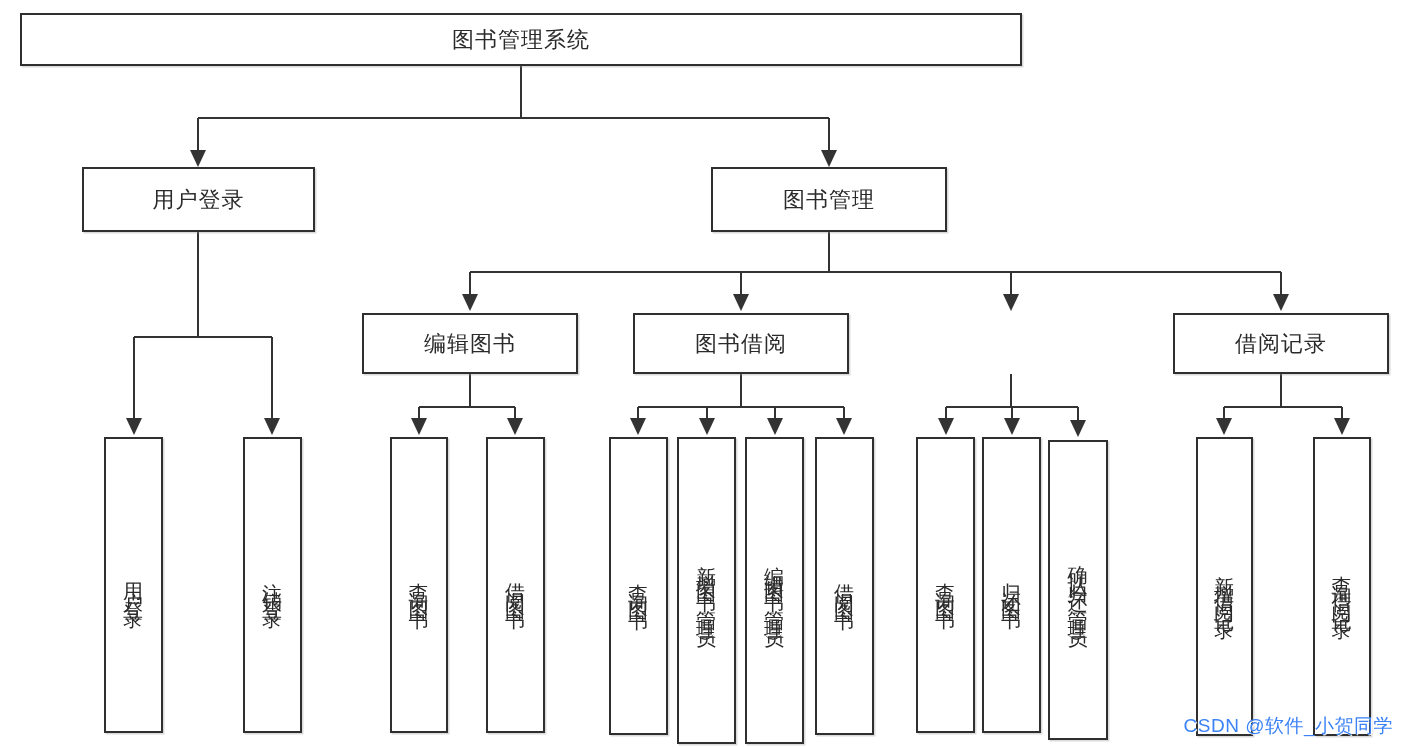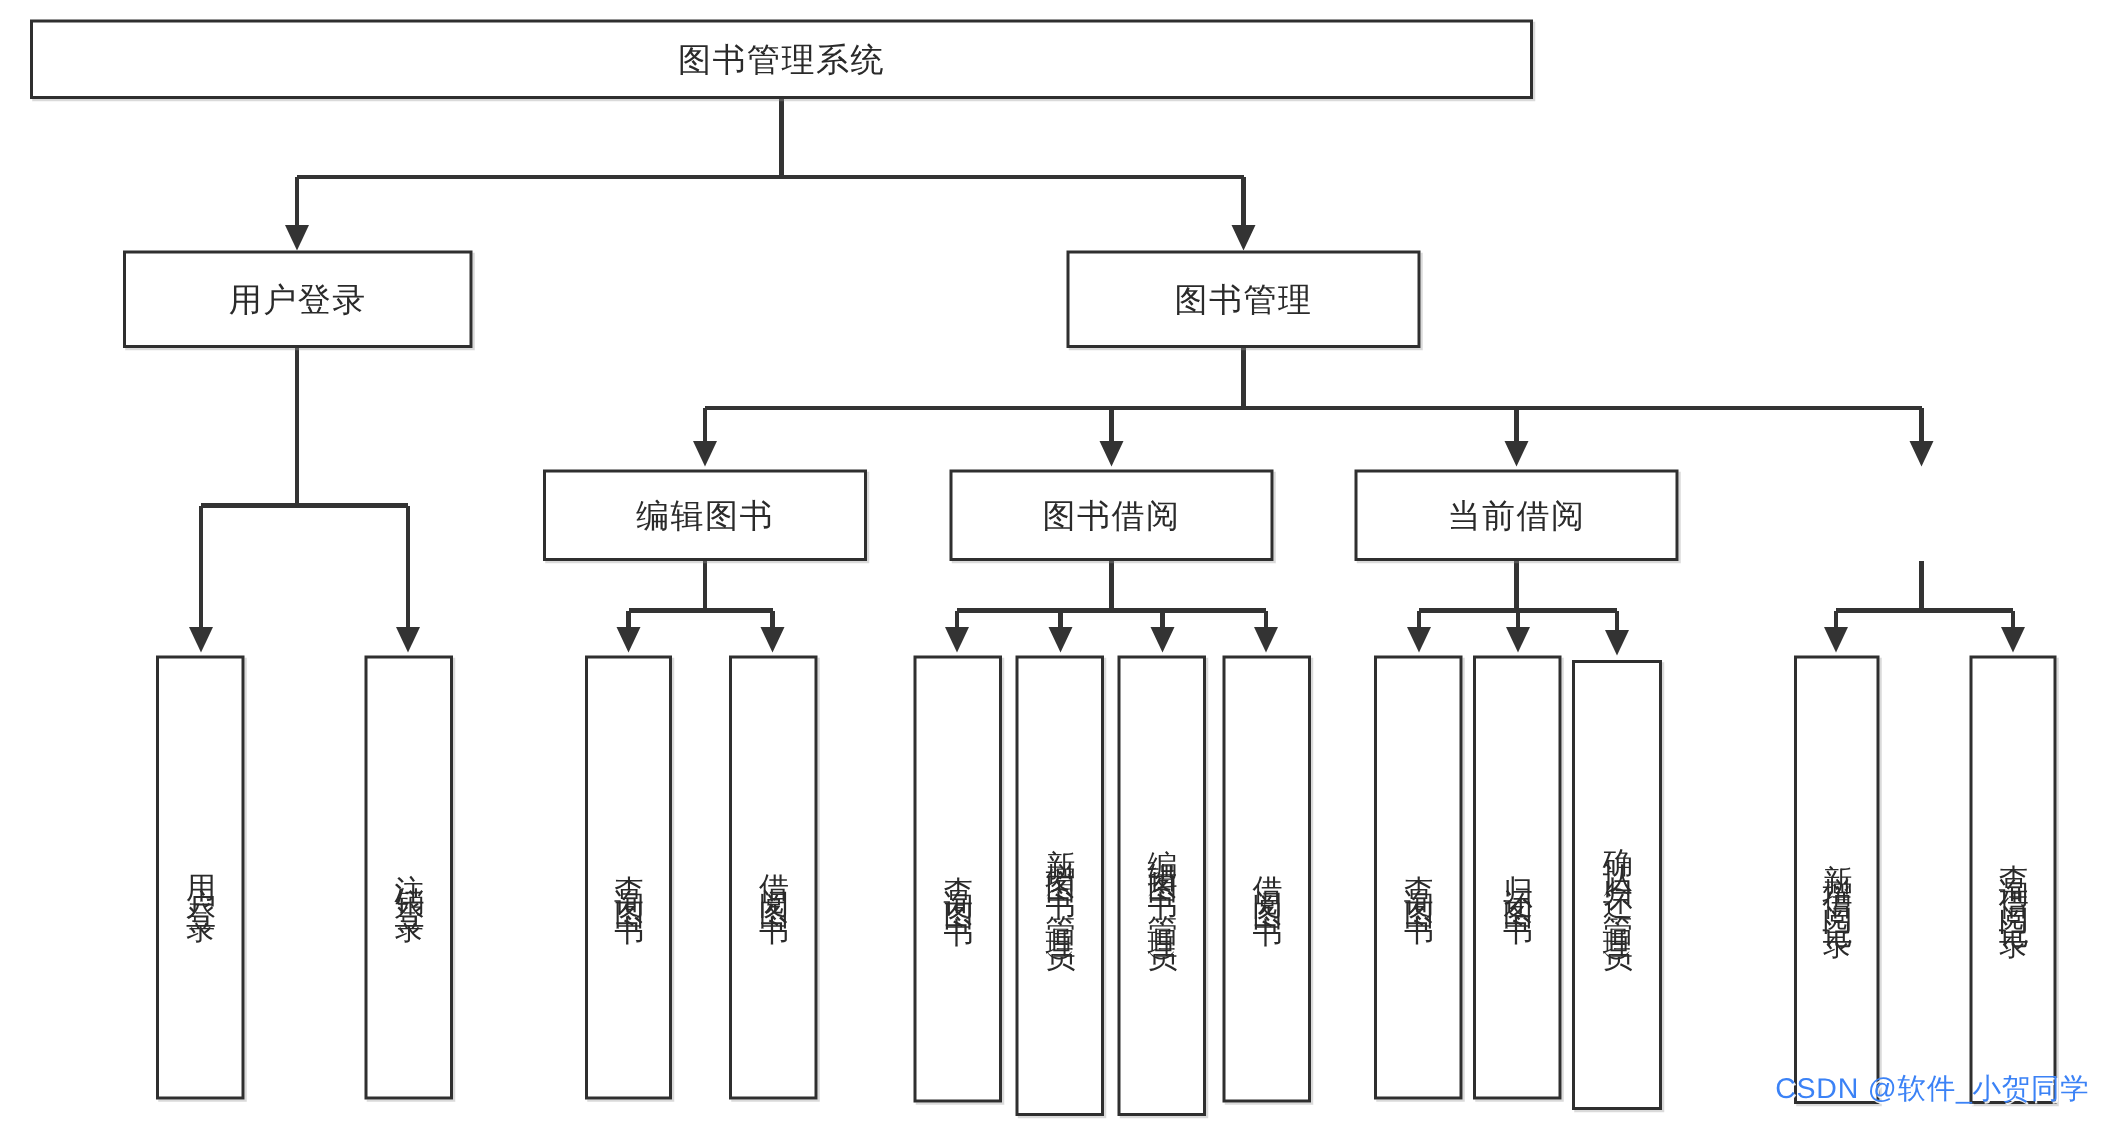--- a/index.html
+++ b/index.html
@@ -162,22 +162,22 @@
   <div class="node h" id="n-mgmt">
     <span>图书管理</span>
   </div>
 
   <div class="node h" id="n-newrec">
     <span>编辑图书</span>
   </div>
   <div class="node h" id="n-borrow">
     <span>图书借阅</span>
   </div>
-  <div class="node h" id="n-curr">
-    <span>当前借阅</span>
+  <div class="node h" id="n-record">
+    <span>借阅记录</span>
   </div>
 
   <div class="node v" id="l-userlogin">
     <span class="vtext">用户登录</span>
   </div>
   <div class="node v" id="l-logout">
     <span class="vtext">注销登录</span>
   </div>
 
   <div class="node v" id="l-query1">

